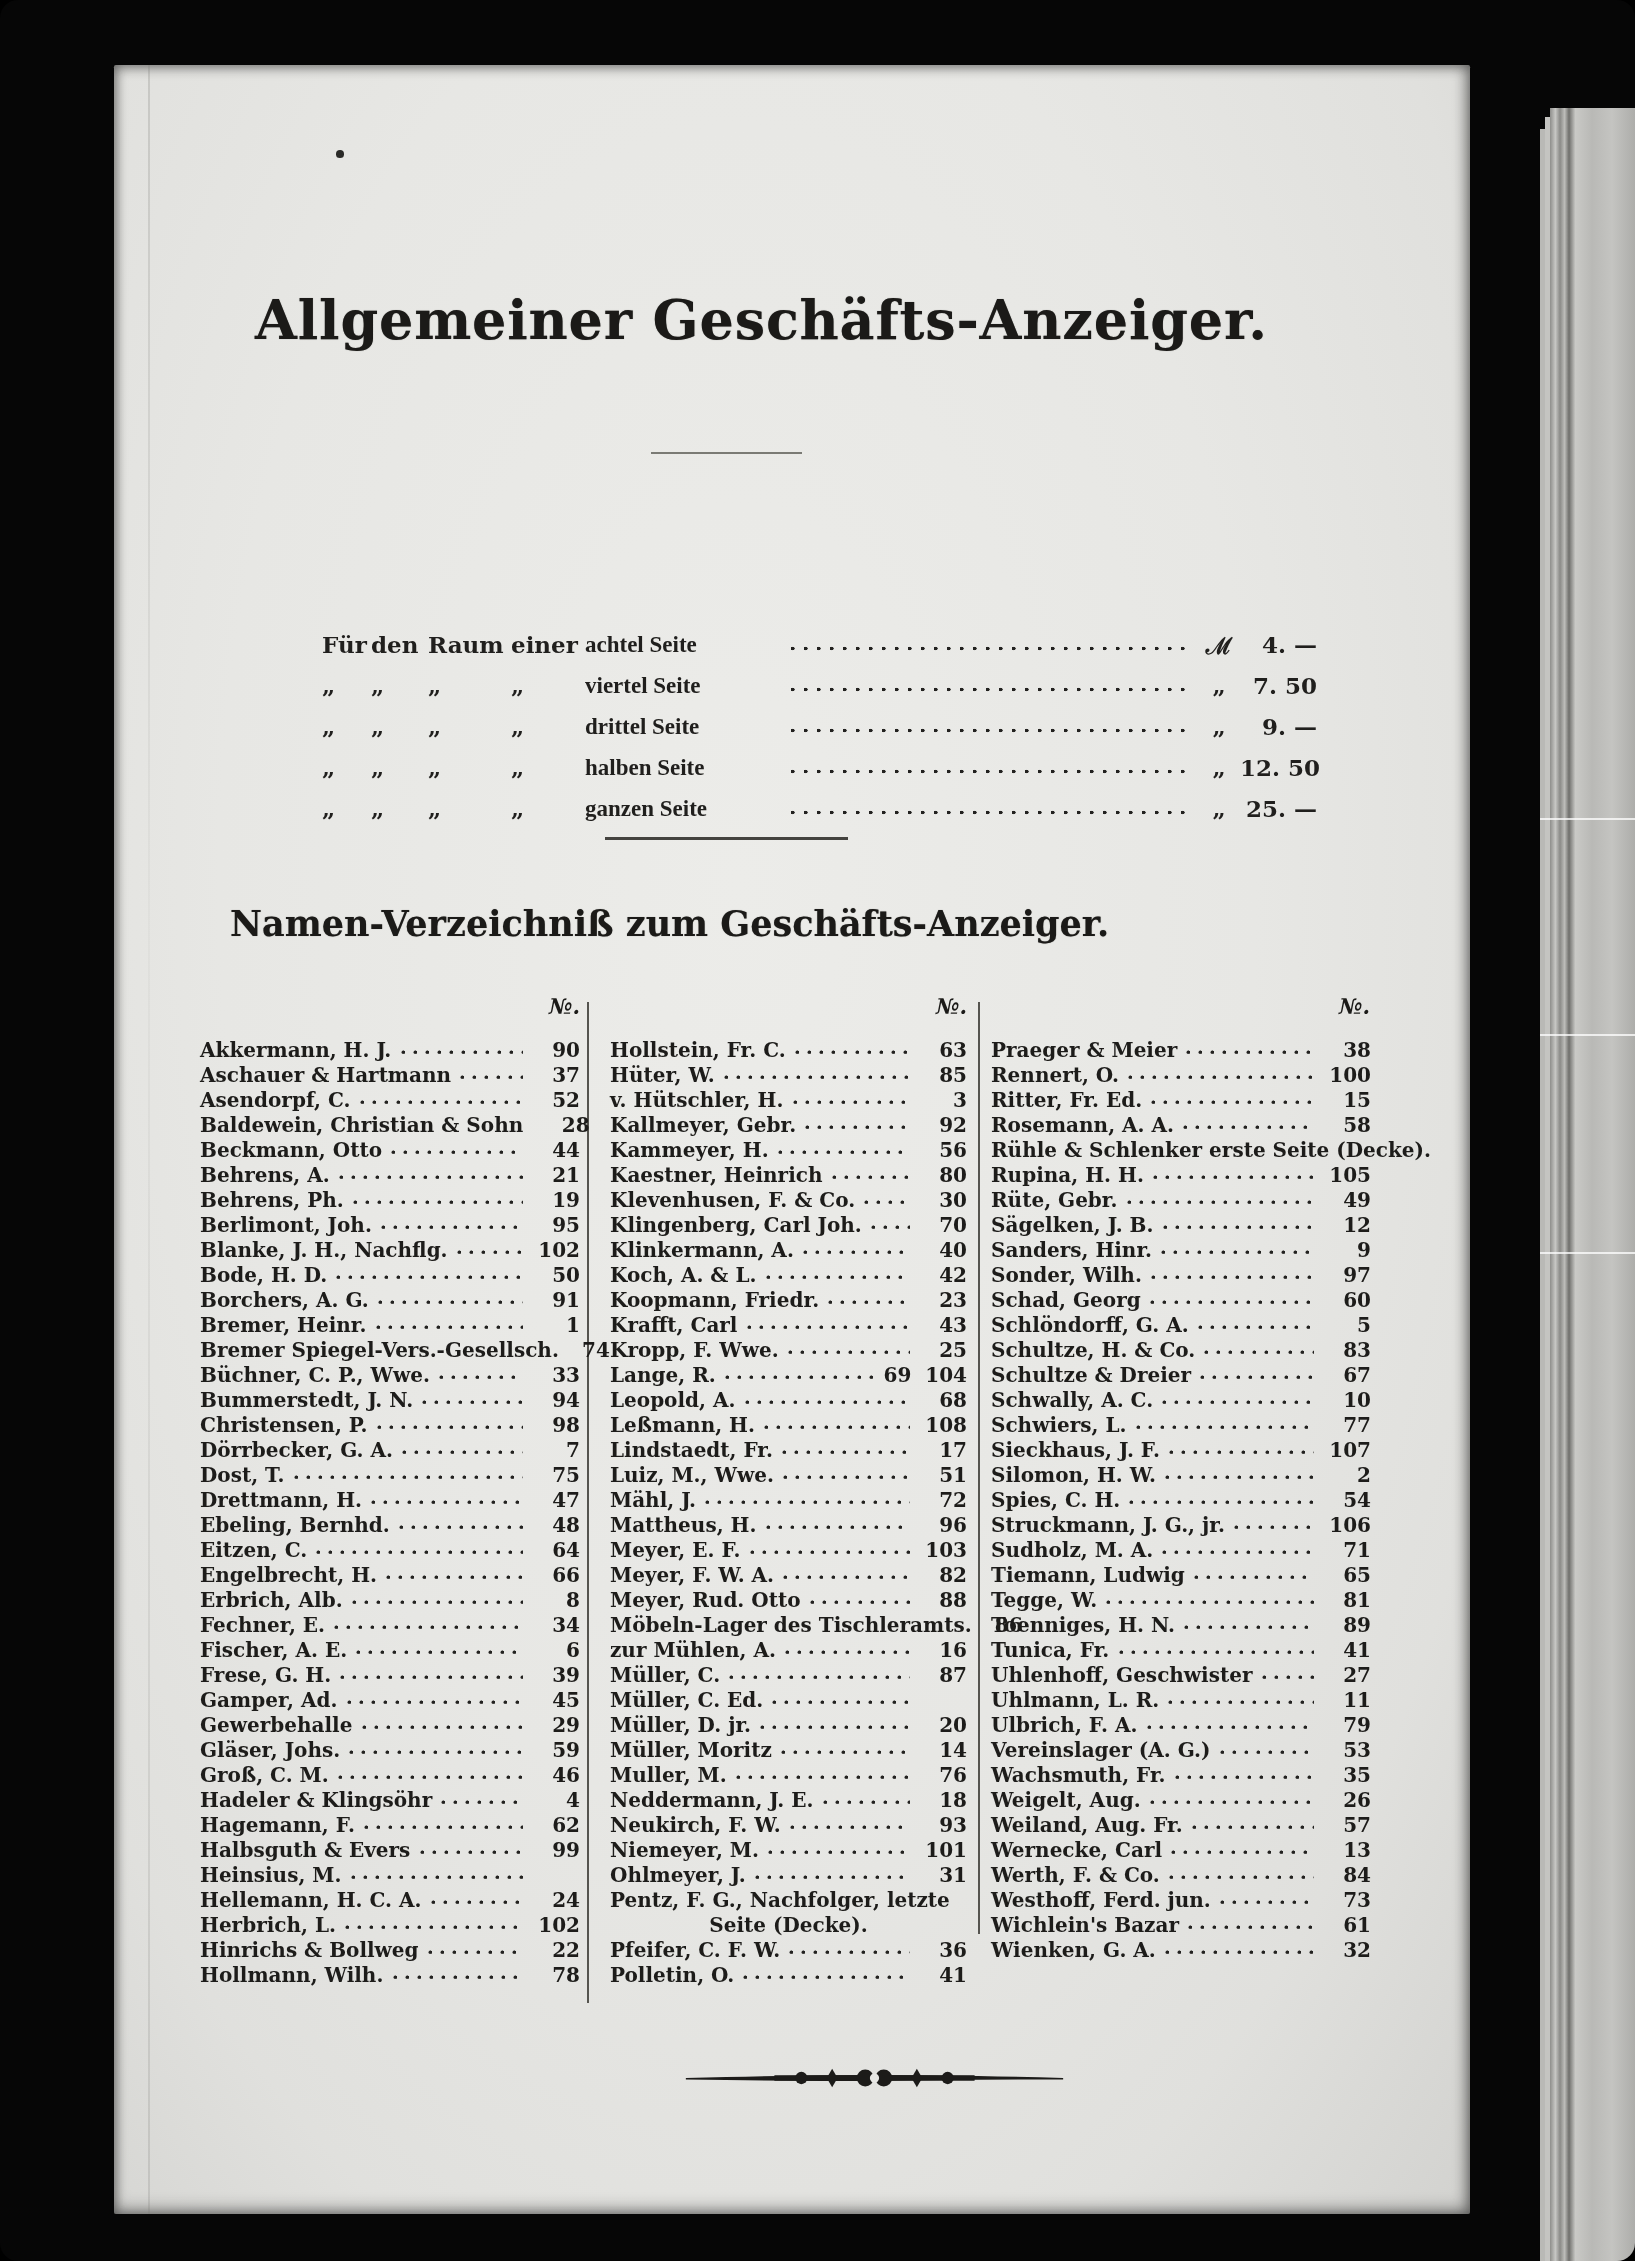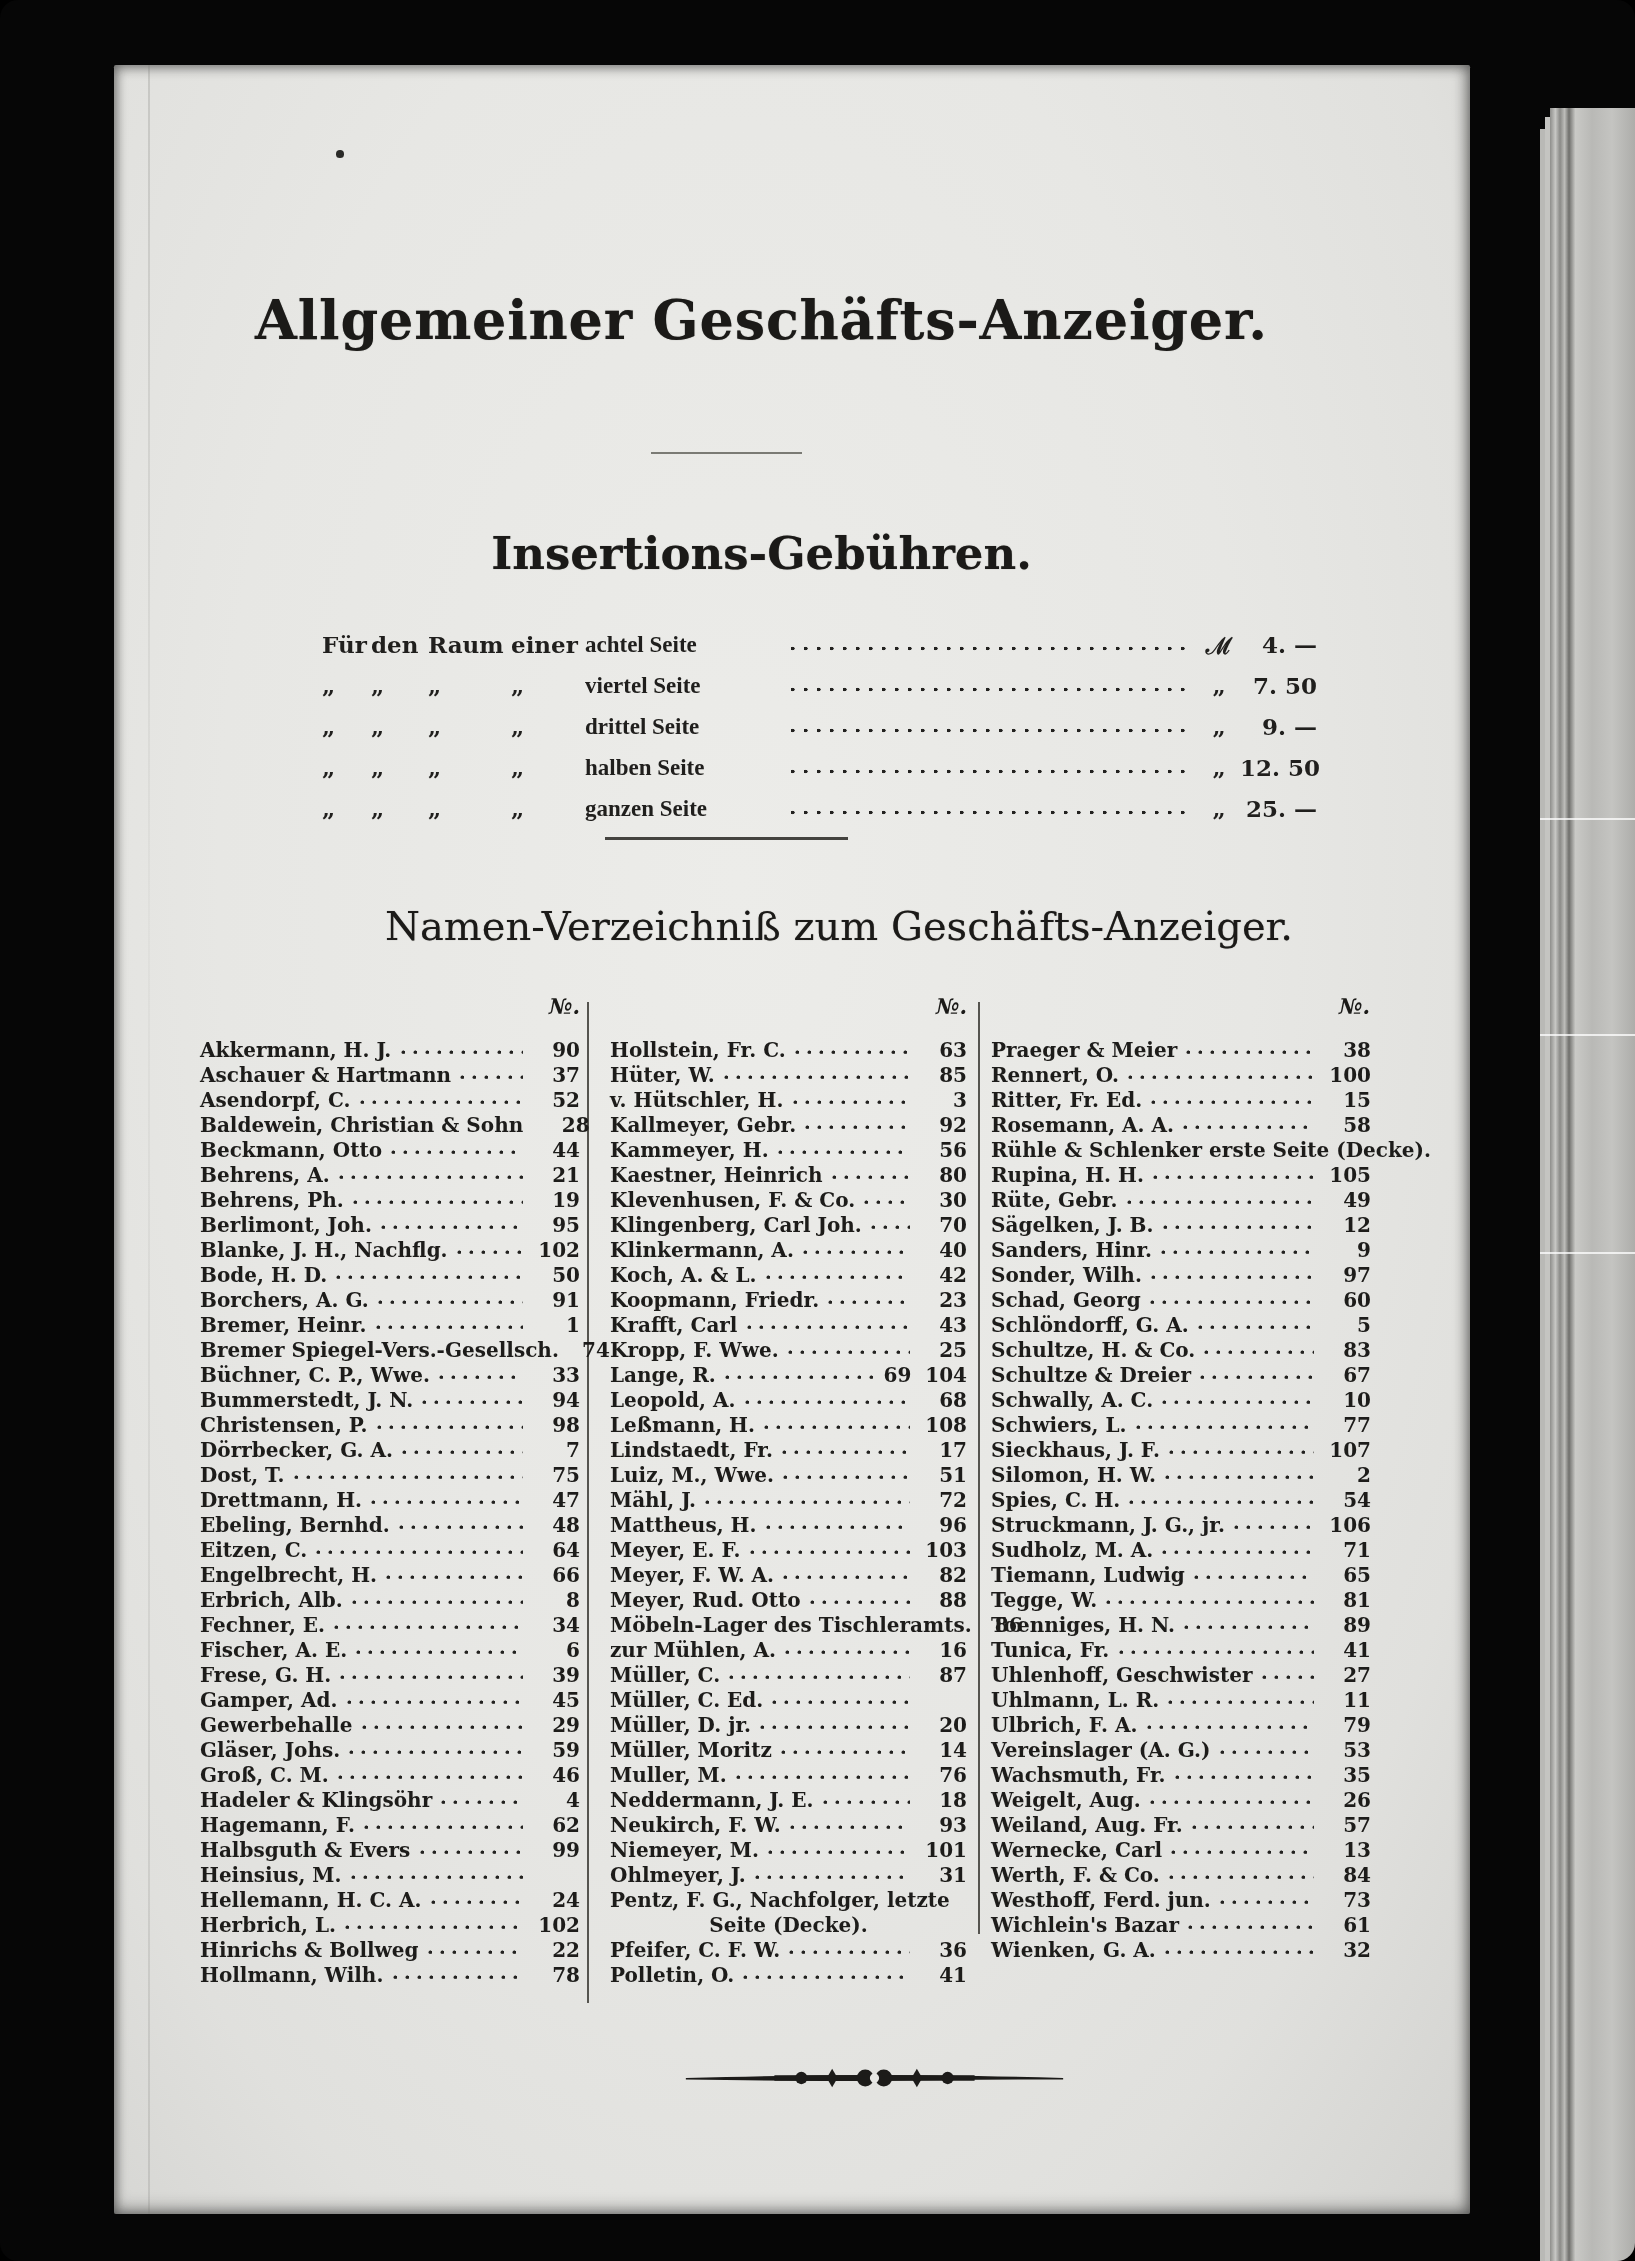--- a/index.html
+++ b/index.html
@@ -21,22 +21,22 @@
   .edge-step2{position:absolute;left:1545px;top:117px;width:4.6px;height:2144px;background:#c4c4c1;}
   .edge-line{position:absolute;left:1540px;width:95px;height:1.5px;background:rgba(255,255,255,.75);}
   
   .title{position:absolute;left:116px;top:223px;width:1063px;text-align:center;
          font-size:54px;font-weight:700;color:#1b1a18;letter-spacing:0.8px;
          text-shadow:0 0 0.8px rgba(25,25,20,.5);}
   .rule1{position:absolute;left:537px;top:387px;width:151px;height:2.3px;background:#7a7a74;}
   .h2{position:absolute;left:116px;top:462px;width:1063px;text-align:center;
       font-size:45px;font-weight:700;color:#1b1a18;text-shadow:0 0 0.8px rgba(25,25,20,.5);}
   .rule2{position:absolute;left:491px;top:772px;width:243px;height:3.1px;background:#44433f;}
-  .h3{position:absolute;left:116px;top:838px;width:1063px;text-align:right;
-      font-size:40px;font-weight:400;color:#1b1a18;text-shadow:0 0 0.8px rgba(25,25,20,.5);}
+  .h3{position:absolute;left:116px;top:838px;width:1063px;text-align:left;
+      font-size:35px;font-weight:700;color:#1b1a18;text-shadow:0 0 0.8px rgba(25,25,20,.5);}
   
   .fees{position:absolute;left:208px;top:559px;width:995px;color:#201f1d;}
   .frow{display:flex;align-items:center;height:41px;font-size:23px;font-weight:700;}
   .fc{display:inline-block;white-space:pre;}
   .w1{width:49px}.w2{width:57px}.w3{width:83px}.w4{width:74px}
   .flabel{width:194px;white-space:nowrap;font-family:Liberation Serif, serif;}
   .fld{flex:1 1 auto;min-width:0;height:5.4px;margin:7.7px 7.7px 0 10.8px;
        background-image:radial-gradient(circle at 2.7px 2.7px,#232220 1.7px,rgba(0,0,0,0) 2.2px);
        background-size:13px 5.4px;background-repeat:repeat-x;}
   .fcur{width:42px;text-align:center;white-space:pre;}
@@ -62,21 +62,20 @@
 <body>
 
 <div class="stage">
   <div class="page">
     <div class="fold"></div>
     <div class="speck"></div>
 
     <div class="title">Allgemeiner Geschäfts-Anzeiger.</div>
     <div class="rule1"></div>
 
-    <div class="h2">Insertions-Gebühren.</div>
     <div class="fees">
         <div class="frow">
           <span class="fc w1">Für</span>
           <span class="fc w2">den</span>
           <span class="fc w3">Raum</span>
           <span class="fc w4">einer</span>
           <span class="flabel">achtel Seite</span>
           <span class="fld"></span>
           <span class="fcur">ℳ</span>
           <span class="fprice">4. —</span>

